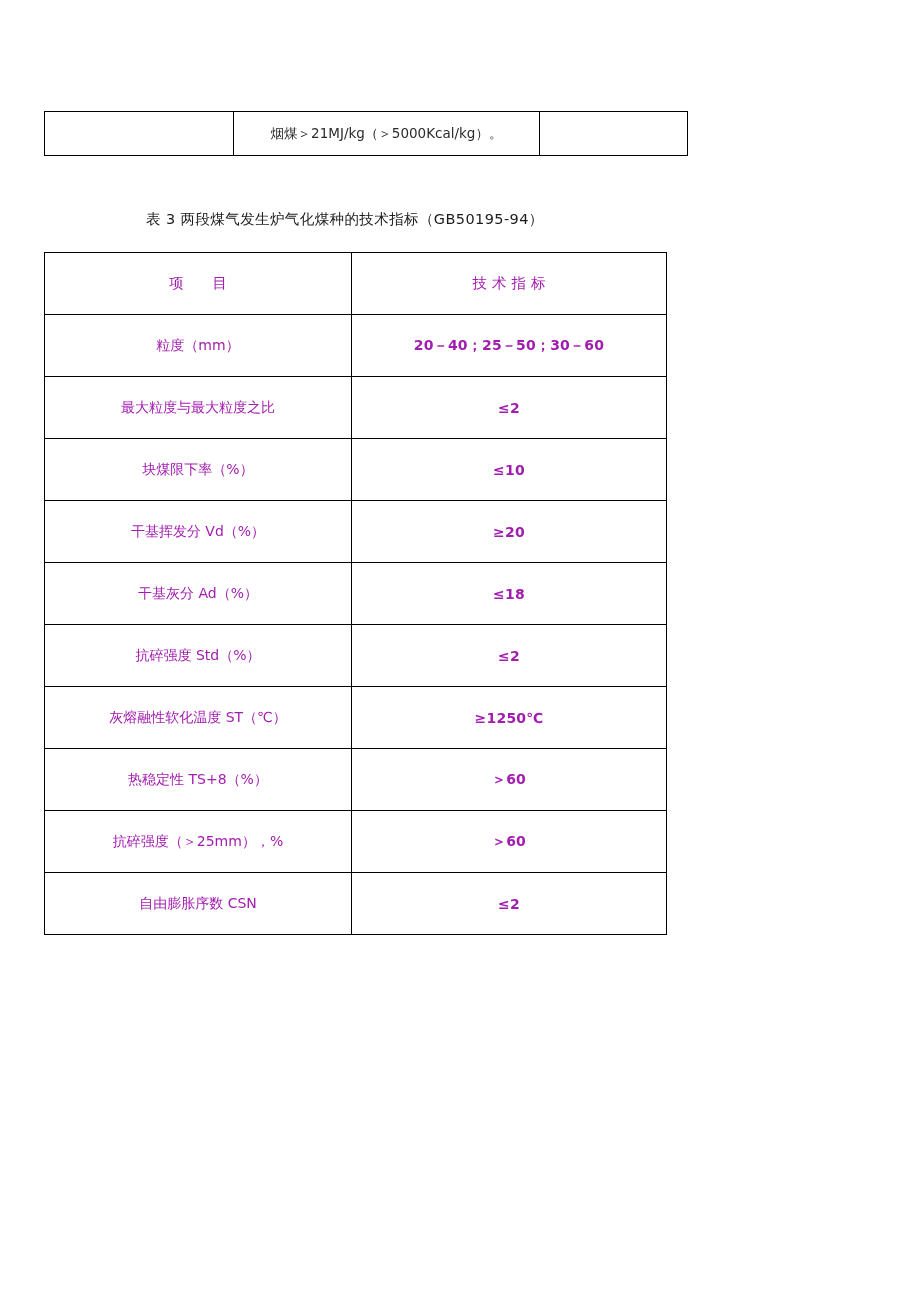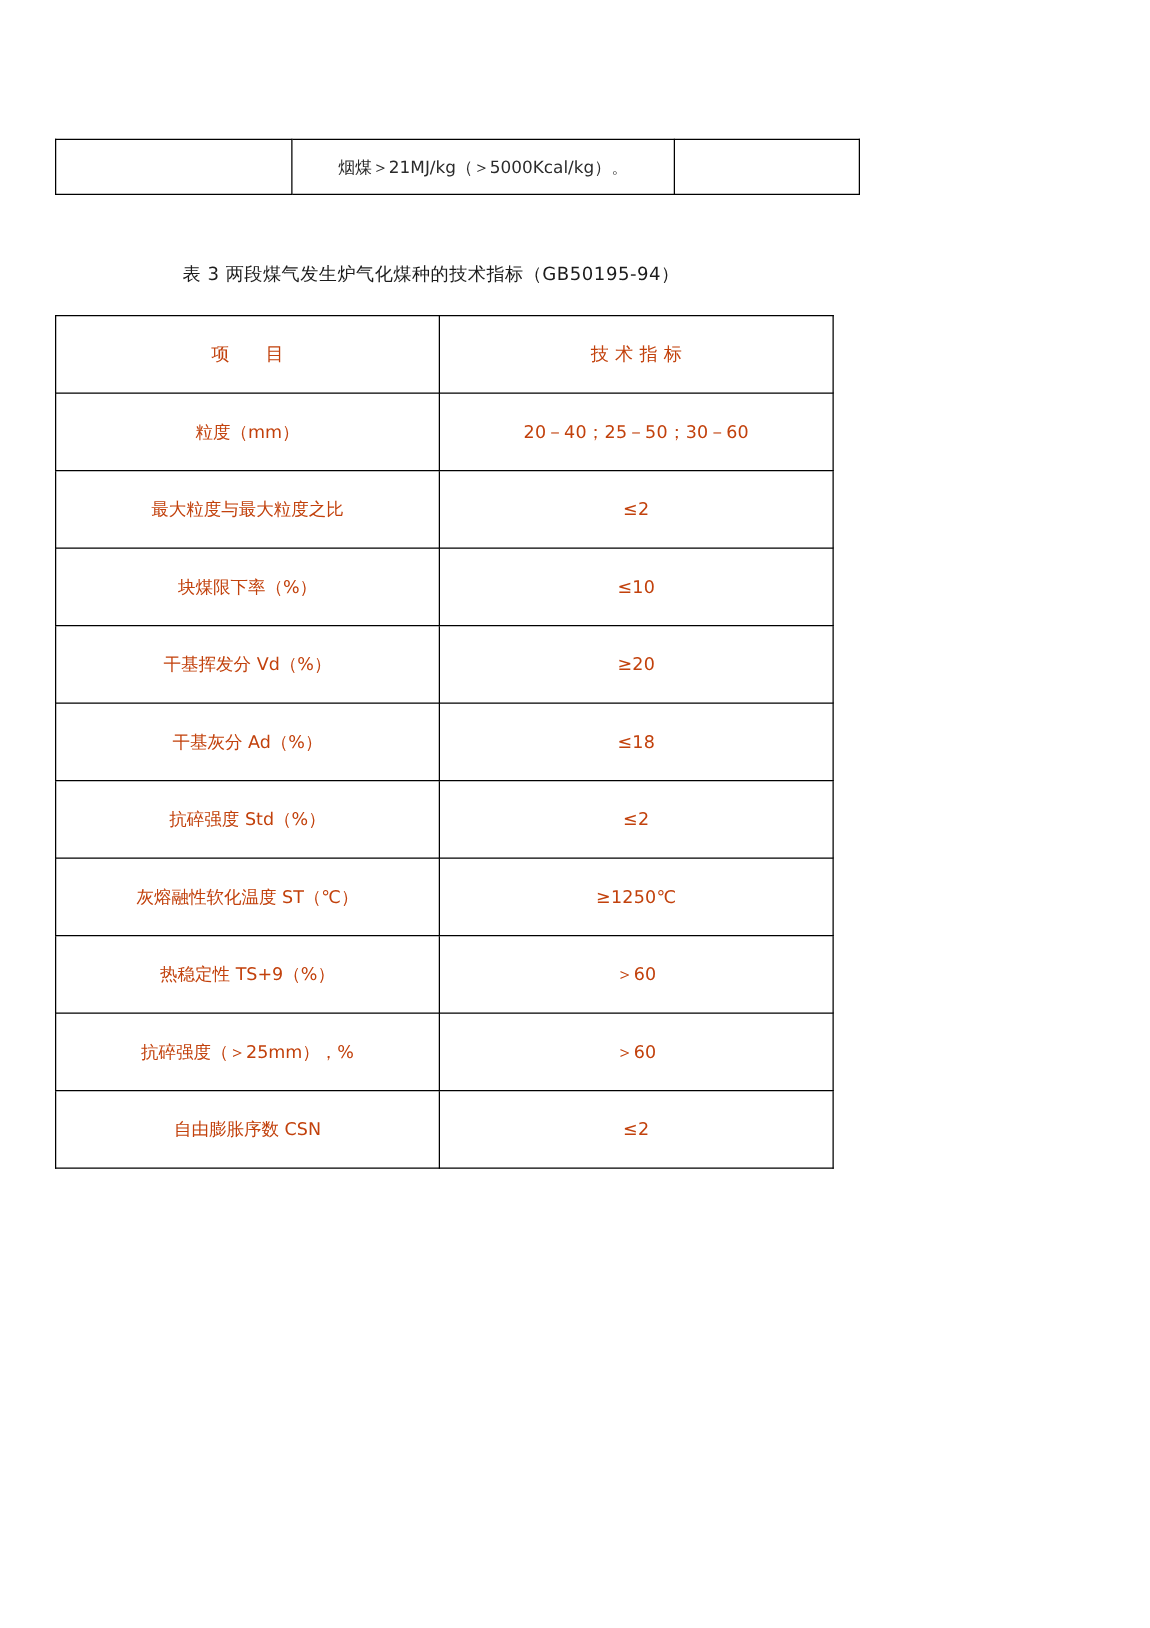--- a/index.html
+++ b/index.html
@@ -65,35 +65,36 @@
     width: 604px;
     border-collapse: collapse;
     table-layout: fixed;
   }
   .main-table td {
     border: 1.5px solid #000000;
     height: 61px;
     vertical-align: middle;
     text-align: center;
     font-size: 14px;
-    color: #c2410c;
+    color: #a21caf;
     padding: 0 4px;
   }
   .main-table td.item-col { width: 298px; }
   .main-table td.spec-col { width: 306px; }
 
   .main-table tr.header-row td {
     font-size: 14.5px;
   }
   .hdr-item { letter-spacing: 0px; }
   .hdr-spec { letter-spacing: 5px; padding-left: 5px; margin-top: 11px; }
 
   .spec-val {
     font-size: 14px;
     letter-spacing: 0.2px;
+    font-weight: bold;
   }
 </style>
 </head>
 <body>
 
 <div class="page">
 
   <table class="top-table">
     <tbody>
       <tr>
@@ -134,21 +135,21 @@
       </tr>
       <tr>
         <td class="item-col">抗碎强度 Std（%）</td>
         <td class="spec-col"><span class="spec-val">≤2</span></td>
       </tr>
       <tr>
         <td class="item-col">灰熔融性软化温度 ST（℃）</td>
         <td class="spec-col"><span class="spec-val">≥1250℃</span></td>
       </tr>
       <tr>
-        <td class="item-col">热稳定性 TS+9（%）</td>
+        <td class="item-col">热稳定性 TS+8（%）</td>
         <td class="spec-col"><span class="spec-val">＞60</span></td>
       </tr>
       <tr>
         <td class="item-col">抗碎强度（＞25mm），%</td>
         <td class="spec-col"><span class="spec-val">＞60</span></td>
       </tr>
       <tr>
         <td class="item-col">自由膨胀序数 CSN</td>
         <td class="spec-col"><span class="spec-val">≤2</span></td>
       </tr>

